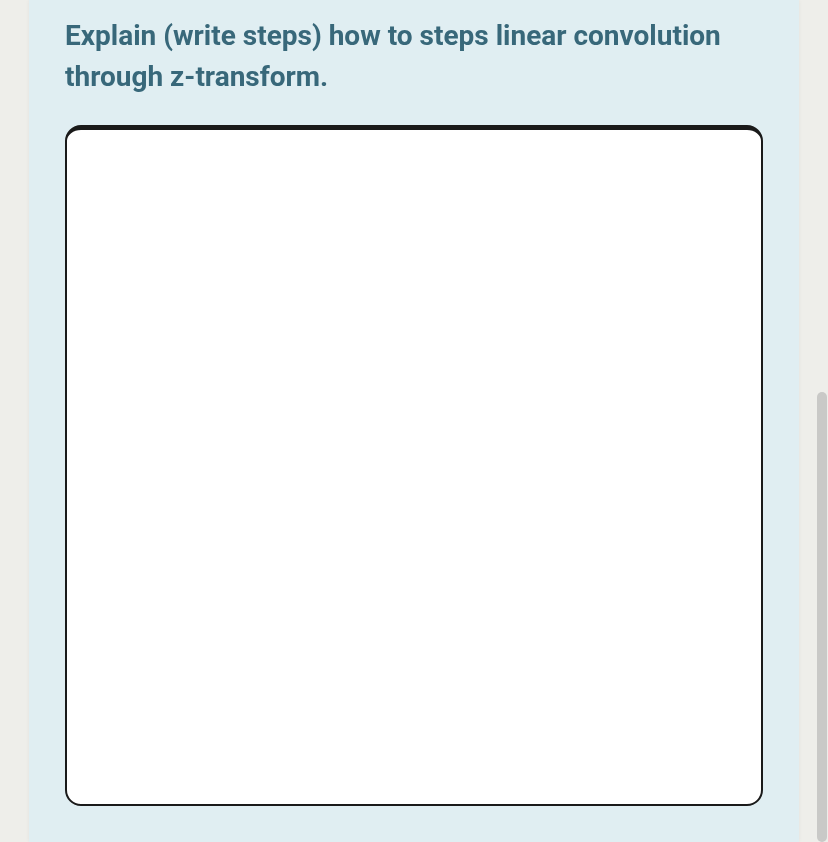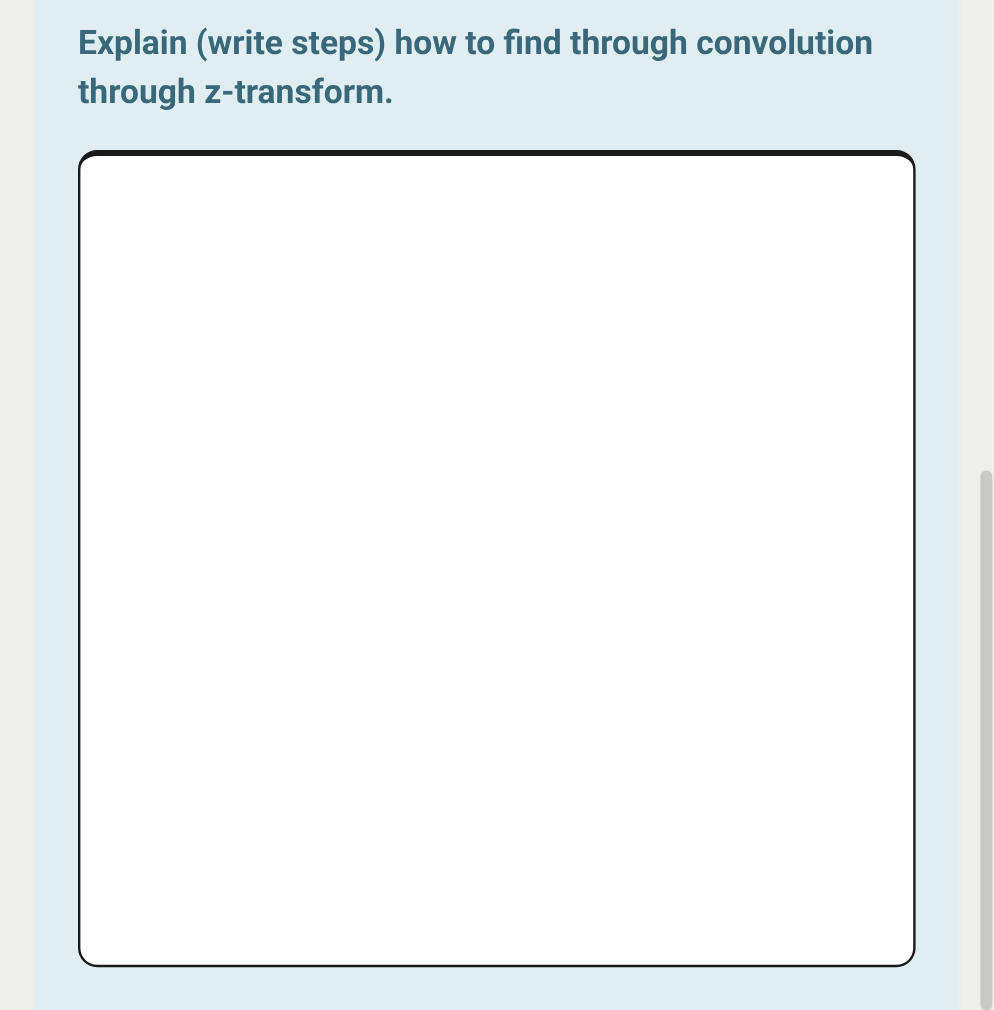--- a/index.html
+++ b/index.html
@@ -80,21 +80,21 @@
       top: 392px;
       height: 450px;
     }
   </style>
 </head>
 <body>
 
 <div class="outer-frame">
   <div class="page-column">
     <div class="question-card">
-      <div class="question-prompt">Explain (write steps) how to find through convolution through z-transform.</div>
+      <div class="question-prompt">Explain (write steps) how to steps linear convolution through z-transform.</div>
       <div class="answer-box-wrapper">
         <textarea class="answer-box" value="" style=""></textarea>
       </div>
     </div>
   </div>
 
   <div class="scrollbar-track">
     <div class="scrollbar-thumb"></div>
   </div>
 </div>

